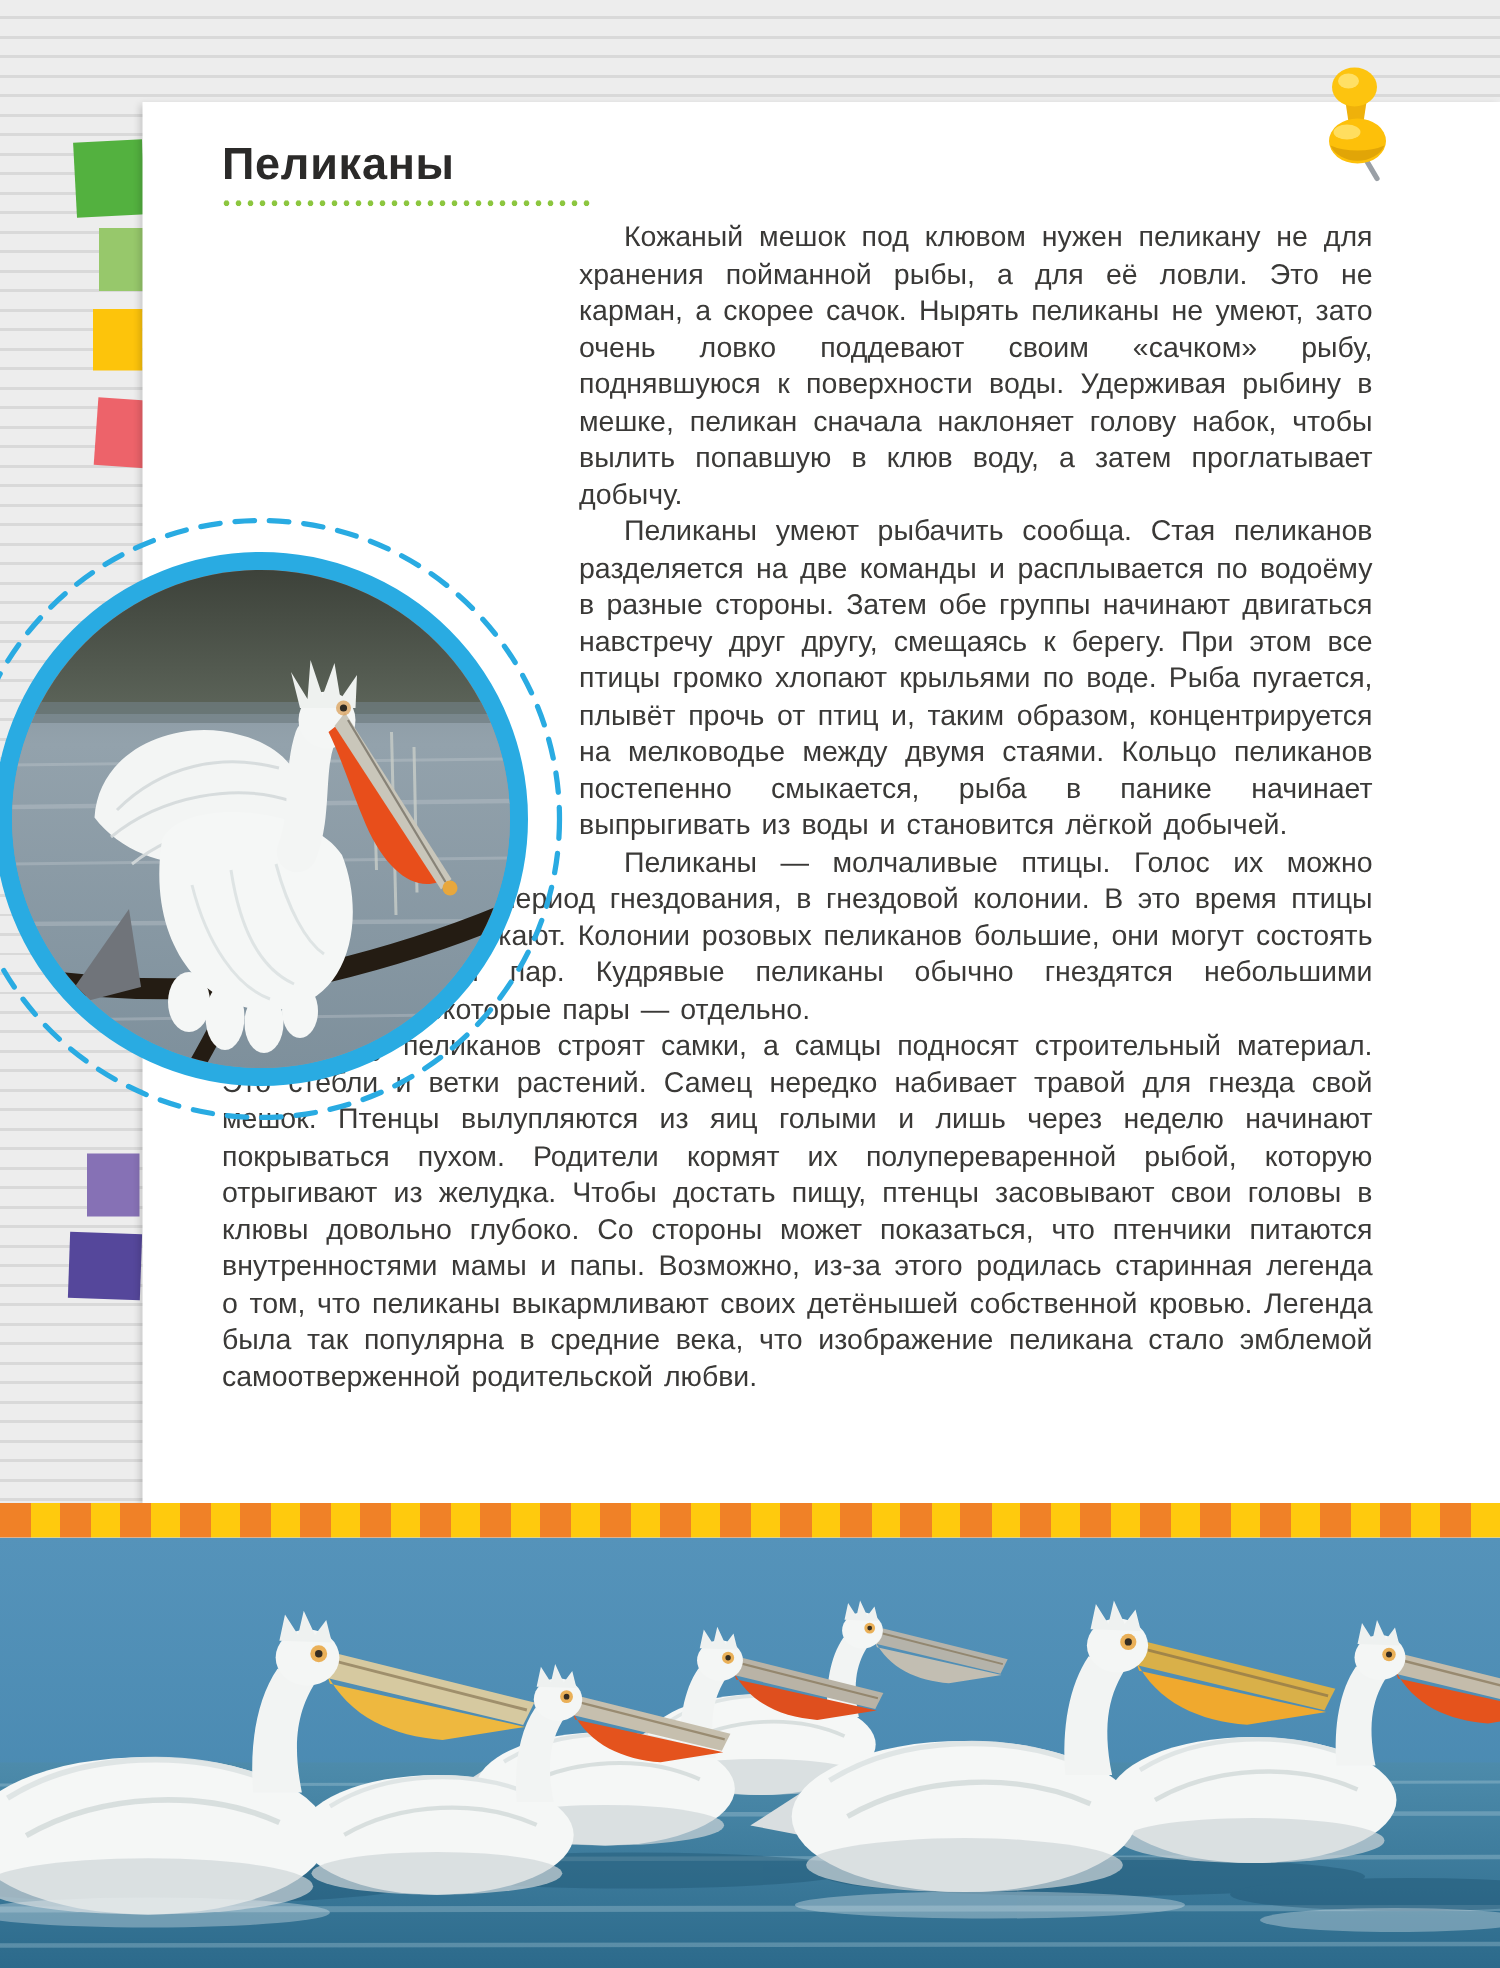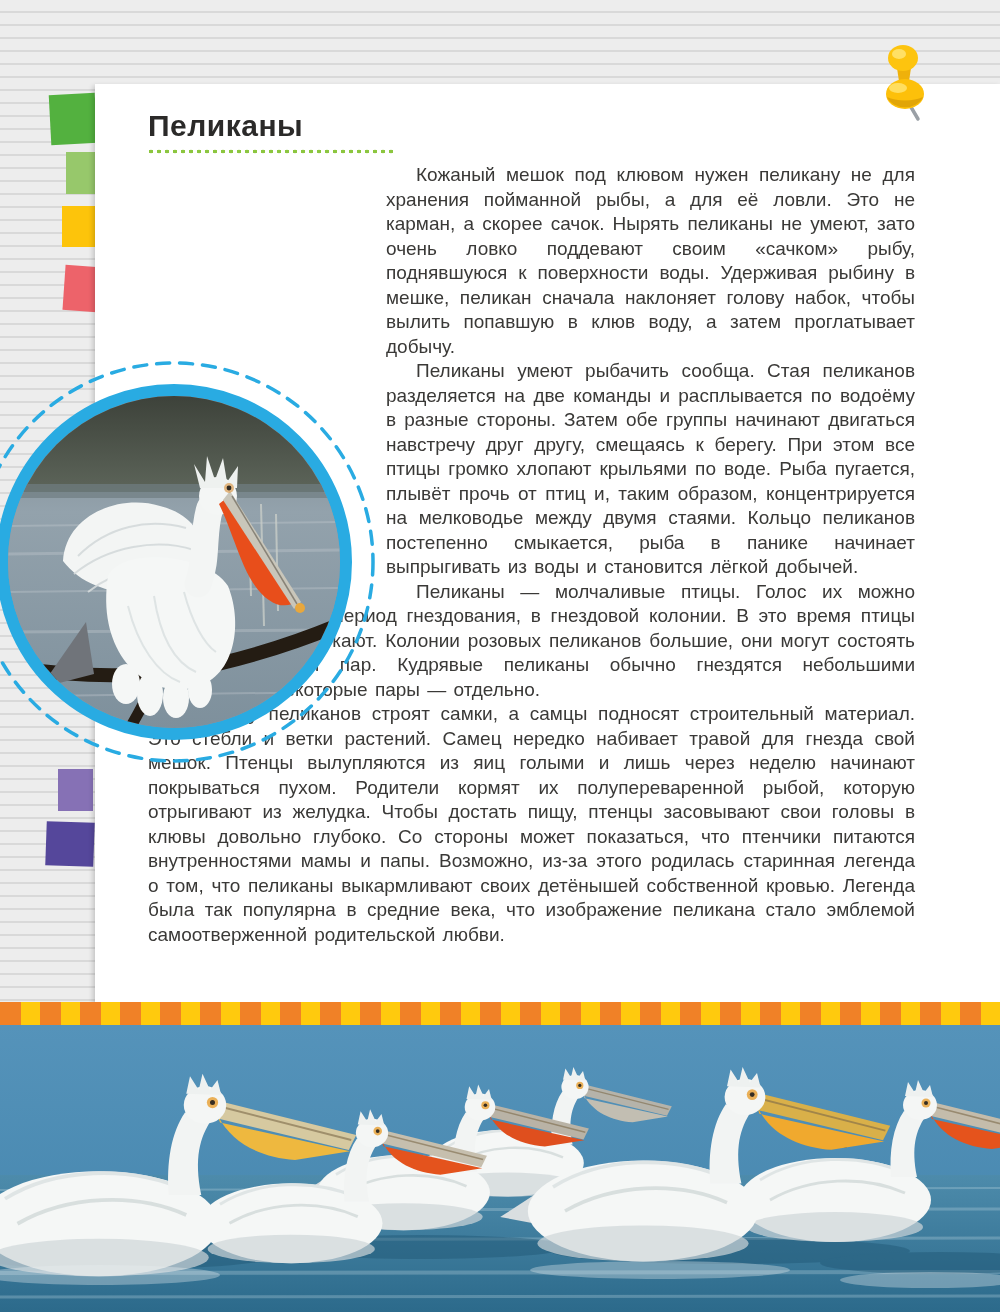--- a/index.html
+++ b/index.html
@@ -12,21 +12,21 @@
   
   .tab{position:absolute;z-index:0;}
   .tab-1{left:50px;top:94px;width:46px;height:50px;background:#53b13f;transform:rotate(-3deg);}
   .tab-2{left:66px;top:152px;width:37px;height:42px;background:#97c86b;}
   .tab-3{left:62px;top:206px;width:33px;height:41px;background:#fdc40b;}
   .tab-4{left:64px;top:266px;width:34px;height:45px;background:#ed636a;transform:rotate(4deg);}
   .tab-5{left:58px;top:769px;width:35px;height:42px;background:#8671b5;}
   .tab-6{left:46px;top:822px;width:48px;height:44px;background:#55479b;transform:rotate(2deg);}
   
   .page{
-    position:absolute;left:95px;top:84px;width:905px;height:934px;
+    position:absolute;left:95px;top:68px;width:905px;height:934px;
     background:#ffffff;z-index:1;
     box-shadow:-2px 2px 5px rgba(0,0,0,.18);
     padding:24px 0 0 53px;box-sizing:border-box;
   }
   .page-title{
     font-size:30px;line-height:36px;font-weight:bold;color:#2b2a29;
     letter-spacing:.5px;margin:0;
   }
   .title-dots{
     width:246px;height:5px;margin-top:5px;

